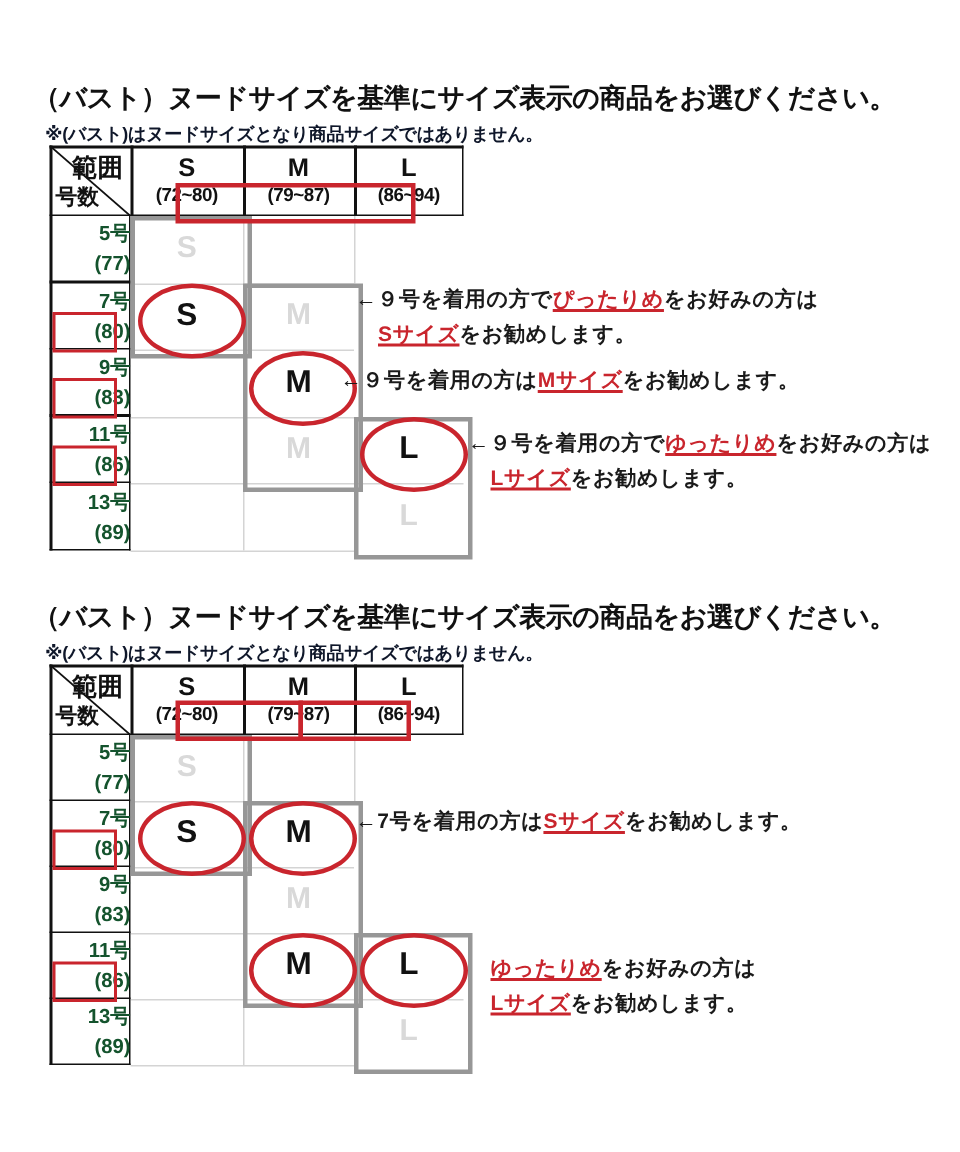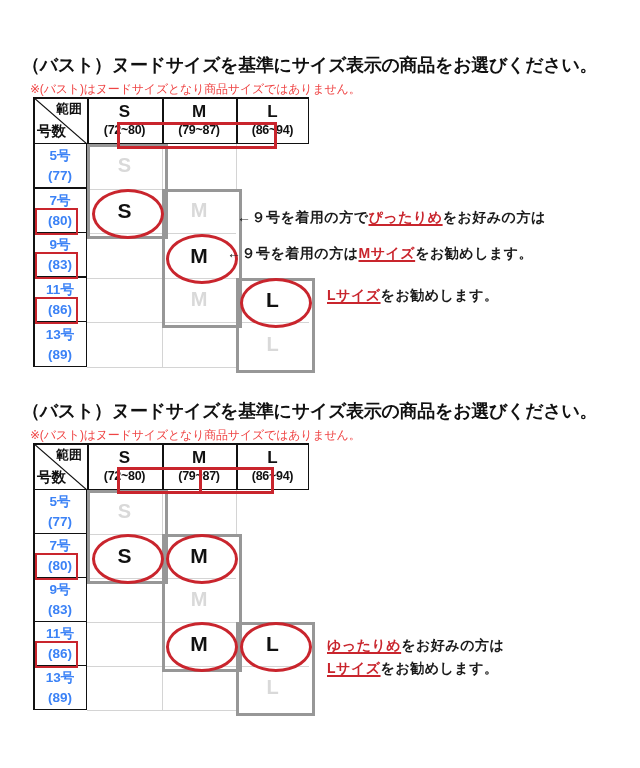--- a/index.html
+++ b/index.html
@@ -7,33 +7,33 @@
     width:640px;height:768px;background:#ffffff;position:relative;
     font-family:"Liberation Sans","DejaVu Sans",sans-serif;
     -webkit-font-smoothing:antialiased;
   }
   .abs{position:absolute;box-sizing:border-box;}
   .title{
     position:absolute;left:22px;font-size:18px;font-weight:bold;color:#111;
     letter-spacing:-0.3px;white-space:nowrap;
   }
   .note{
-    position:absolute;left:30px;font-size:12px;font-weight:normal;color:#ef4444;
+    position:absolute;left:30px;font-size:12px;font-weight:bold;color:#0f172a;
     letter-spacing:-0.2px;white-space:nowrap;
   }
   .line{position:absolute;background:#111;}
   .gline{position:absolute;background:#d4d4d4;}
   .hdr-cell{position:absolute;display:flex;flex-direction:column;align-items:center;
     justify-content:center;color:#111;}
   .hdr-letter{font-size:17px;font-weight:bold;line-height:20px;}
   .hdr-range{font-size:12.5px;font-weight:bold;line-height:17px;letter-spacing:-0.3px;}
-  .corner-top{position:absolute;top:3px;right:5px;font-size:13px;font-weight:bold;color:#111;}
+  .corner-top{position:absolute;top:3px;right:5px;font-size:17px;font-weight:bold;color:#111;}
   .corner-bottom{position:absolute;bottom:3px;left:4px;font-size:14.5px;font-weight:bold;color:#111;}
-  .row-label{position:absolute;display:flex;flex-direction:column;align-items:center;
-    justify-content:center;font-size:13.5px;font-weight:bold;color:#3b82f6;line-height:20px;}
+  .row-label{position:absolute;display:flex;flex-direction:column;align-items:flex-end;
+    justify-content:center;font-size:13.5px;font-weight:bold;color:#14532d;line-height:20px;}
   .span-box{position:absolute;border:3px solid #979797;background:transparent;}
   .red-rect{position:absolute;border:2.5px solid #c9252d;}
   .red-box-thick{position:absolute;border:3px solid #c9252d;}
   .ellipse{position:absolute;border:3px solid #c9252d;border-radius:50%;}
   .cell-letter{position:absolute;font-weight:bold;transform:translate(-50%,-52%);}
   .cell-letter.active{font-size:21px;color:#111;}
   .cell-letter.ghost{font-size:20px;color:#d9d9d9;}
   .ann{position:absolute;font-size:14px;font-weight:bold;color:#1a1a1a;
     line-height:23px;letter-spacing:0.5px;white-space:nowrap;}
   .ann .cont{margin-left:15px;}
@@ -118,27 +118,29 @@
     <div class="cell-letter ghost" style="left: 124.5px; top: 166.3px;">S</div>
     <div class="ellipse" style="left: 91.5px; top: 188.9px; width: 66px; height: 44px;"></div>
     <div class="cell-letter active" style="left: 124.5px; top: 210.9px;">S</div>
     <div class="cell-letter ghost" style="left: 199px; top: 210.9px;">M</div>
     <div class="ellipse" style="left: 166px; top: 233.5px; width: 66px; height: 44px;"></div>
     <div class="cell-letter active" style="left: 199px; top: 255.5px;">M</div>
     <div class="cell-letter ghost" style="left: 199px; top: 300.1px;">M</div>
     <div class="ellipse" style="left: 239.5px; top: 278.1px; width: 66px; height: 44px;"></div>
     <div class="cell-letter active" style="left: 272.5px; top: 300.1px;">L</div>
     <div class="cell-letter ghost" style="left: 272.5px; top: 344.7px;">L</div>
-    <div class="ann" style="left: 237px; top: 188px; margin-top: 18px;">
+    <div class="ann" style="left: 237px; top: 188px;">
       <div><span>←９号を着用の方で</span><span class="red-t">ぴったりめ</span><span>をお好みの方は</span></div>
+      <div class="cont"><span class="red-t">Sサイズ</span><span>をお勧めします。</span></div>
     </div>
     <div class="ann" style="left: 227px; top: 242px;">
       <div><span>←９号を着用の方は</span><span class="red-t">Mサイズ</span><span>をお勧めします。</span></div>
     </div>
     <div class="ann" style="left: 312px; top: 284px;">
+      <div><span>←９号を着用の方で</span><span class="red-t">ゆったりめ</span><span>をお好みの方は</span></div>
       <div class="cont"><span class="red-t">Lサイズ</span><span>をお勧めします。</span></div>
     </div>
   </div>
 <div id="table-root-1" class="abs" style="left:0;top:0;width:640px;height:768px;">
     <div class="gline" style="left: 162px; top: 490px; width: 1px; height: 220px;"></div>
     <div class="gline" style="left: 236px; top: 490px; width: 1px; height: 44px;"></div>
     <div class="gline" style="left: 87px; top: 534px; width: 149px; height: 1px;"></div>
     <div class="gline" style="left: 87px; top: 578px; width: 149px; height: 1px;"></div>
     <div class="gline" style="left: 87px; top: 622px; width: 149px; height: 1px;"></div>
     <div class="gline" style="left: 87px; top: 666px; width: 222px; height: 1px;"></div>
@@ -208,18 +210,19 @@
     <div class="cell-letter active" style="left: 124.5px; top: 556px;">S</div>
     <div class="ellipse" style="left: 166px; top: 534px; width: 66px; height: 44px;"></div>
     <div class="cell-letter active" style="left: 199px; top: 556px;">M</div>
     <div class="cell-letter ghost" style="left: 199px; top: 600px;">M</div>
     <div class="ellipse" style="left: 166px; top: 622px; width: 66px; height: 44px;"></div>
     <div class="cell-letter active" style="left: 199px; top: 644px;">M</div>
     <div class="ellipse" style="left: 239.5px; top: 622px; width: 66px; height: 44px;"></div>
     <div class="cell-letter active" style="left: 272.5px; top: 644px;">L</div>
     <div class="cell-letter ghost" style="left: 272.5px; top: 688px;">L</div>
     <div class="ann" style="left: 237px; top: 536px;">
+      <div><span>←7号を着用の方は</span><span class="red-t">Sサイズ</span><span>をお勧めします。</span></div>
     </div>
     <div class="ann" style="left: 312px; top: 634px;">
       <div class="cont"><span class="red-t">ゆったりめ</span><span>をお好みの方は</span></div>
       <div class="cont"><span class="red-t">Lサイズ</span><span>をお勧めします。</span></div>
     </div>
   </div>
 
 </body></html>

